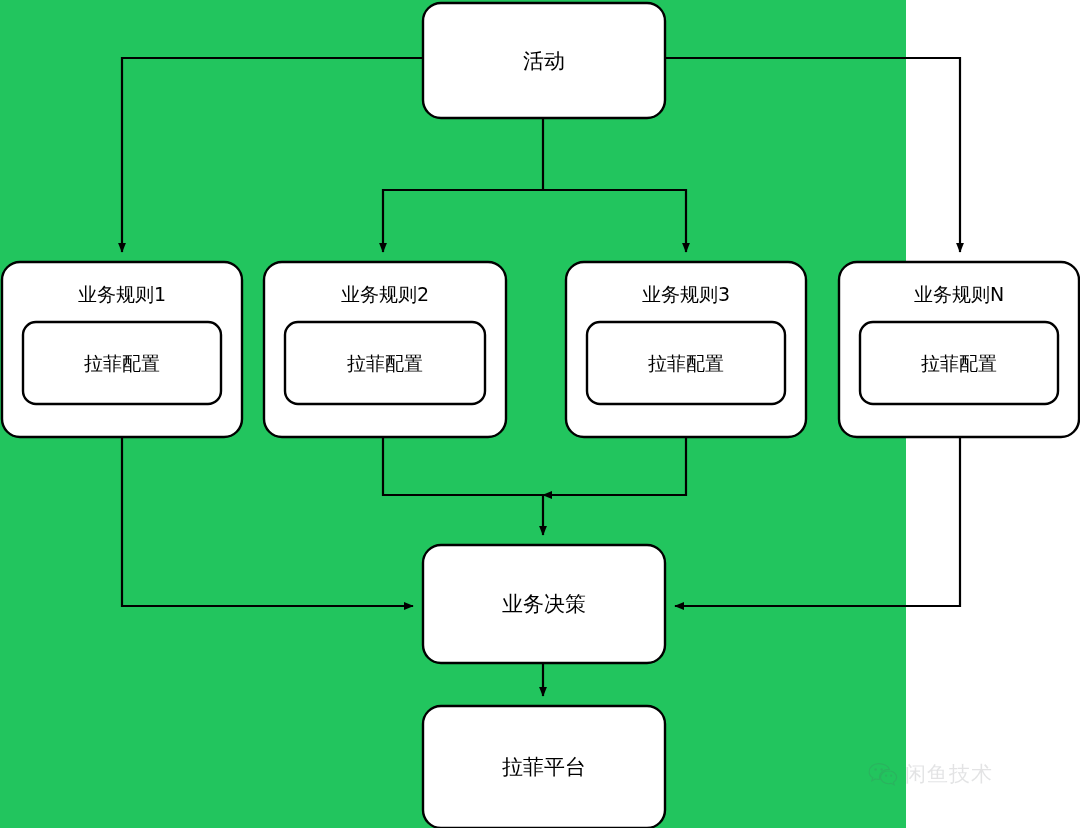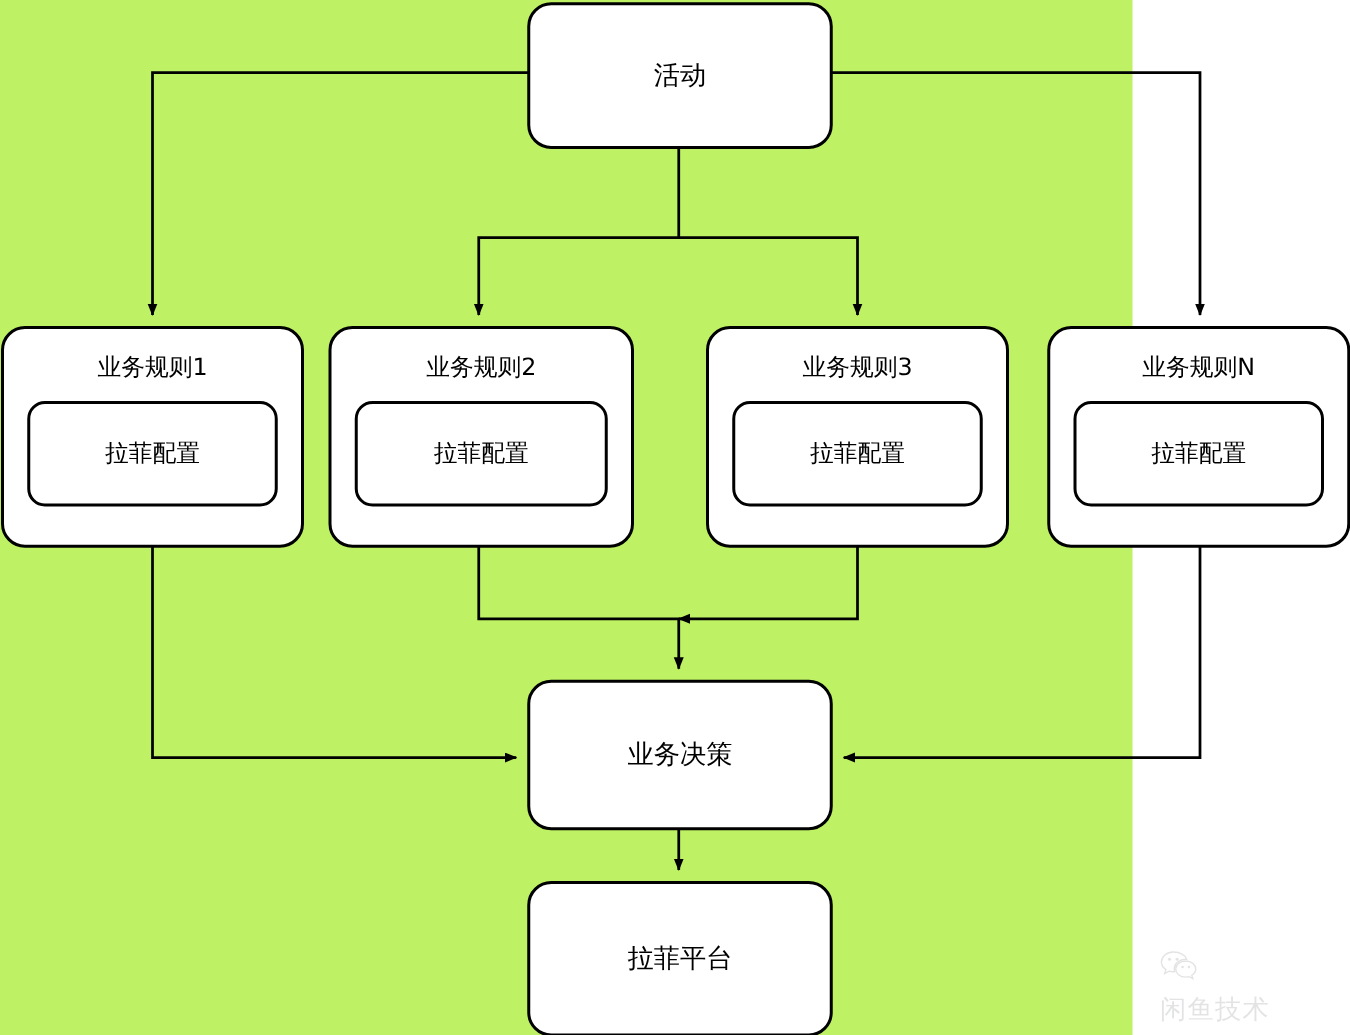--- a/index.html
+++ b/index.html
@@ -11,21 +11,21 @@
     width: 1080px;
     height: 828px;
     font-family: "Liberation Sans", "DejaVu Sans", sans-serif;
     overflow: hidden;
     position: relative;
   }
   #diagram-root {
     position: relative;
     width: 906px;
     height: 828px;
-    background: #bef264;
+    background: #22c55e;
   }
   svg.flow {
     position: absolute;
     top: 0;
     left: 0;
     width: 1080px;
     height: 828px;
     display: block;
   }
   .node-rect {
@@ -54,28 +54,27 @@
   }
   .node-label-sm {
     font-family: "DejaVu Sans", "Liberation Sans", sans-serif;
     font-size: 19px;
     fill: #000000;
     text-anchor: middle;
     dominant-baseline: middle;
   }
   .watermark {
     position: absolute;
-    left: 928px;
+    left: 868px;
     top: 760px;
     display: flex;
-    align-items: flex-start;
+    align-items: flex-end;
     gap: 7px;
     opacity: 0.16;
     pointer-events: none;
-    flex-direction: column;
   }
   .watermark-text {
     font-family: "DejaVu Sans", "Liberation Sans", sans-serif;
     font-size: 21px;
     color: #555a60;
     letter-spacing: 1px;
     white-space: nowrap;
   }
   .wechat-icon {
     width: 30px;

